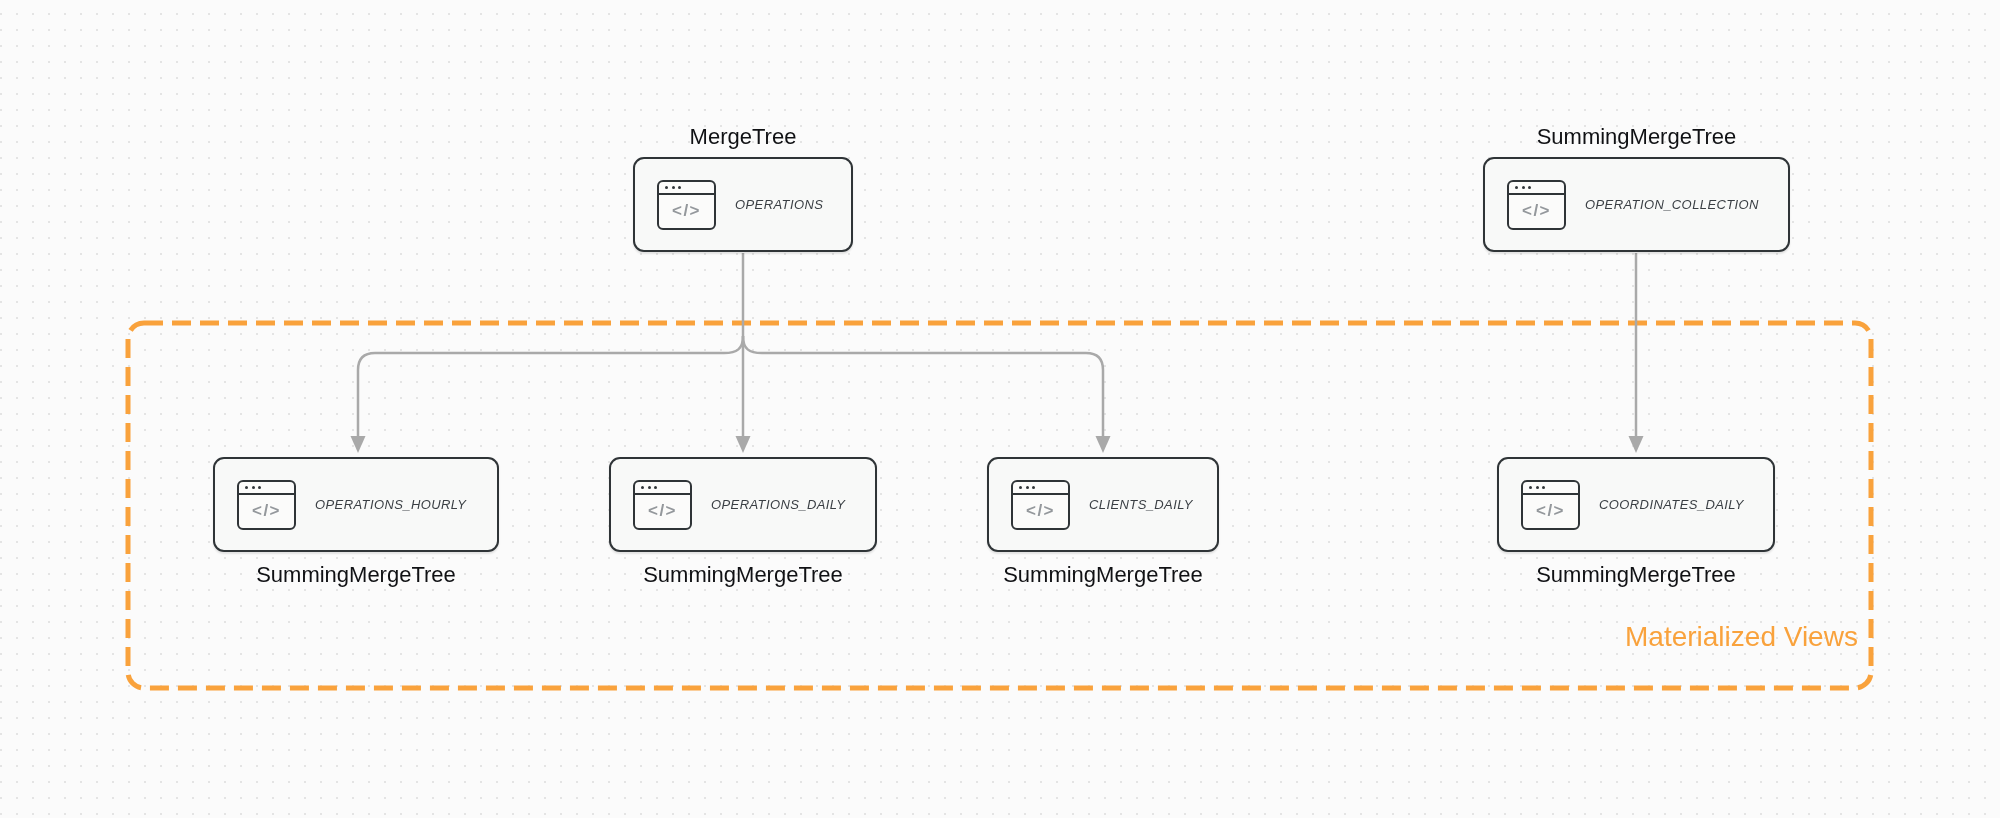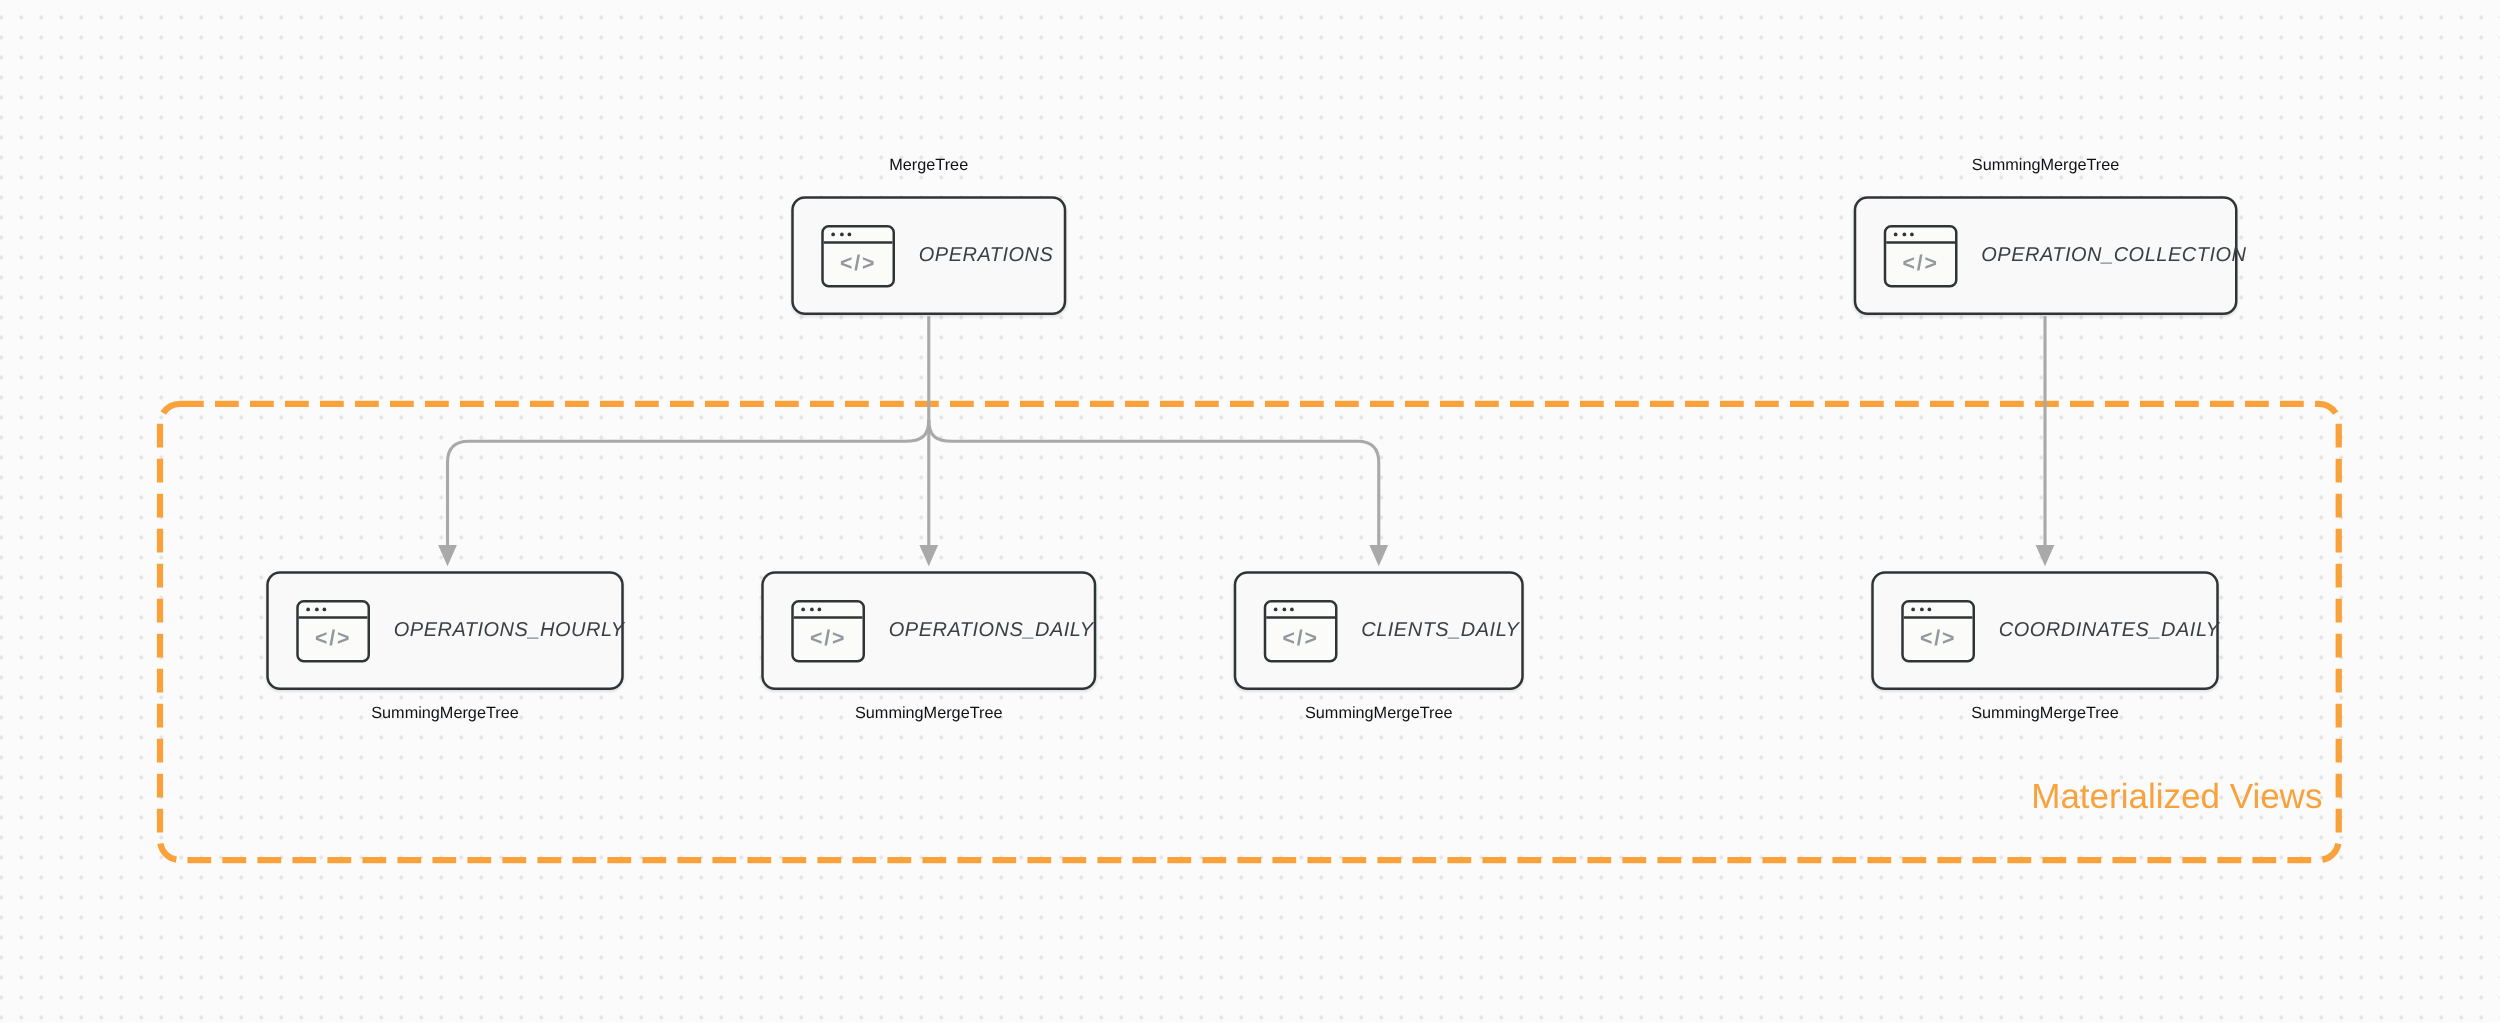--- a/index.html
+++ b/index.html
@@ -23,28 +23,28 @@
     border:2.5px solid #2F3437;
     border-radius:11px;
     box-sizing:border-box;
     display:flex; align-items:center; gap:19px;
     padding:0 22px;
     box-shadow:0 1.5px 2px rgba(0,0,0,0.10);
   }
   .engine-label {
     position:absolute; left:-40px; right:-40px;
     text-align:center;
-    font-size:13px; color:#101114;
+    font-size:22px; color:#101114;
     white-space:nowrap;
   }
   .engine-above { top:-33px; }
   .engine-below { top:105px; }
   .node-title {
     font-style:italic;
-    font-size:16px;
+    font-size:13px;
     color:#3A3F44;
     letter-spacing:0.4px;
     white-space:nowrap;
   }
 
   .browser-icon {
     width:59px; height:50px;
     border:2.5px solid #2F3437;
     border-radius:6px;
     background:#FBFBFA;

